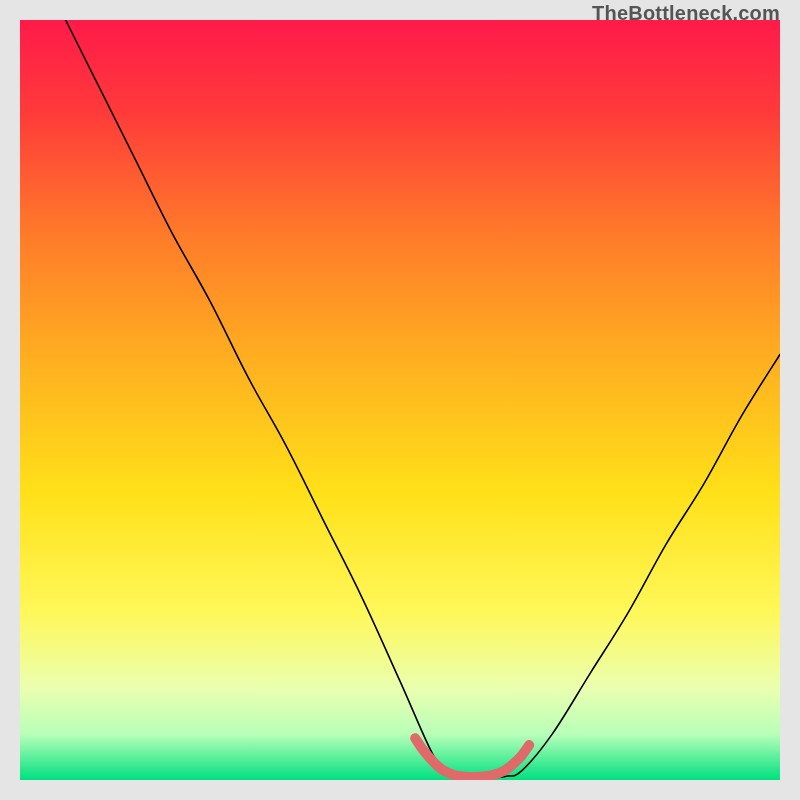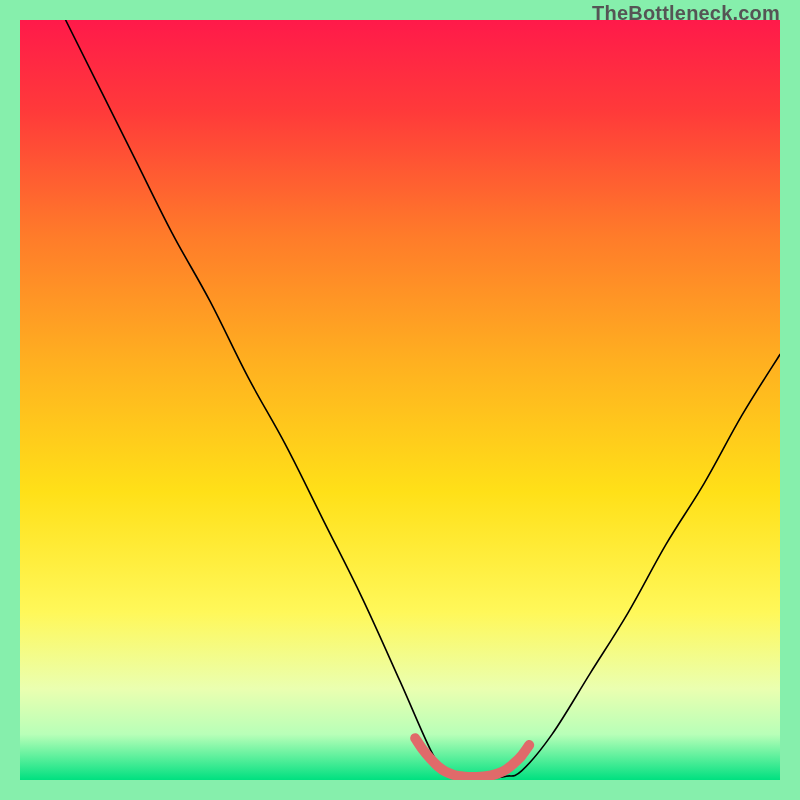--- a/index.html
+++ b/index.html
@@ -1,21 +1,21 @@
 <!DOCTYPE html>
 <html><head>
 <meta charset="utf-8">
 <style>
   * { margin: 0; padding: 0; box-sizing: border-box; }
   html, body { width: 800px; height: 800px; overflow: hidden; background: #000; }
   .chart-container {
     position: relative;
     width: 800px;
     height: 800px;
-    background: #86efac;
+    background: #e5e5e5;
   }
   .plot-area {
     position: absolute;
     left: 20px;
     top: 20px;
     width: 760px;
     height: 760px;
     overflow: hidden;
   }
   .gradient-bg {

